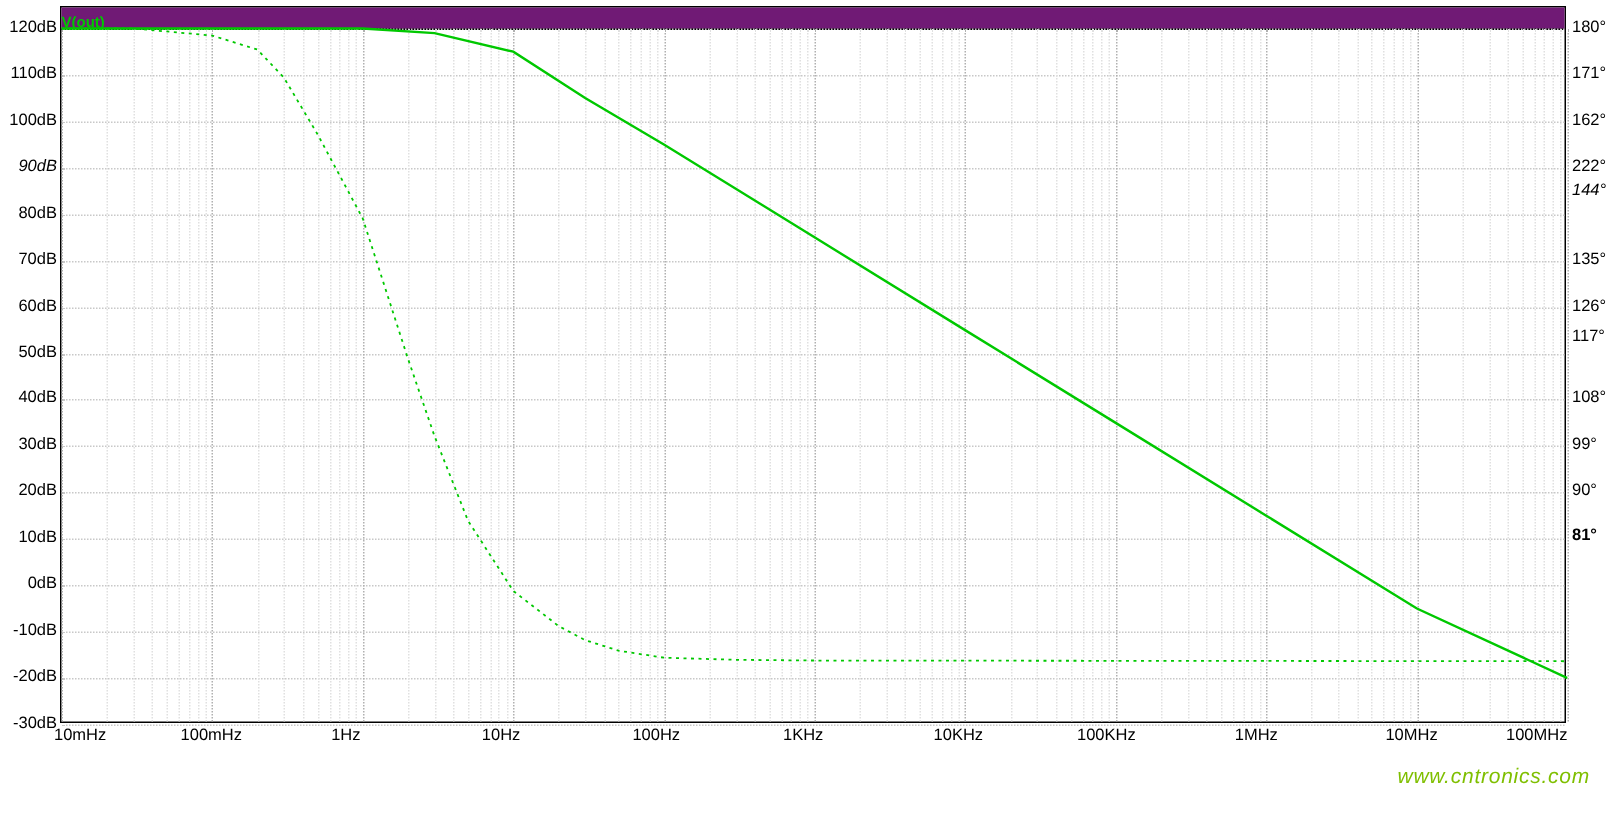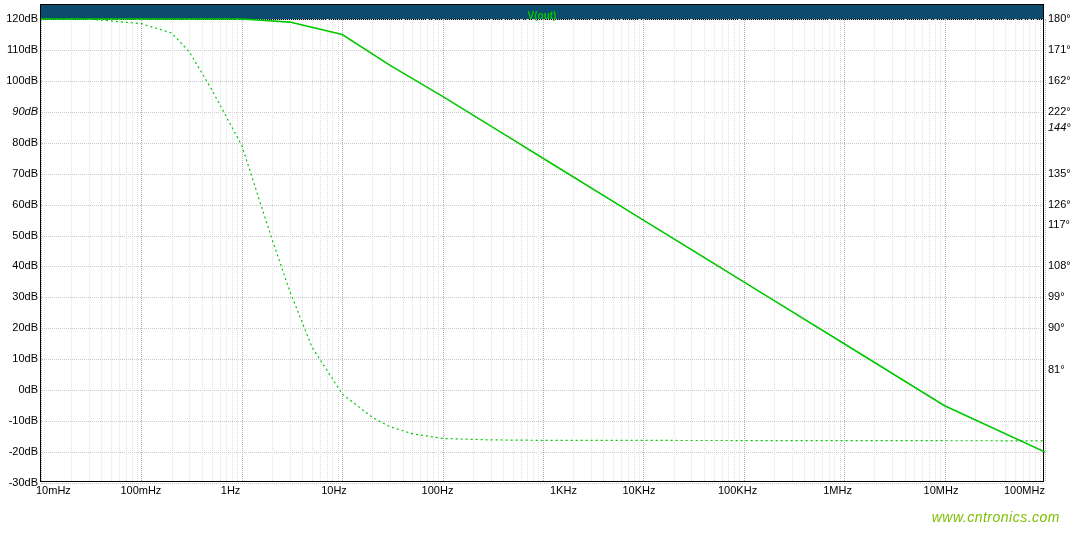--- a/index.html
+++ b/index.html
@@ -21,23 +21,23 @@
     border: 1px solid #000;
     box-sizing: border-box;
     background: #ffffff;
   }
   .header-bar {
     position: absolute;
     left: 0;
     top: 0;
     right: 0;
     height: 14px;
-    background: #0c4a6e;
+    background: #701a75;
     border-bottom: 1px solid #000;
-    text-align: center;
+    text-align: left;
   }
   .trace-label {
     color: #00c800;
     font-size: 10px;
     font-weight: bold;
     line-height: 13px;
     display: inline-block;
   }
   .tick-label {
     position: absolute;
@@ -226,29 +226,29 @@
     <div class="tick-label" style="left: 1048px; top: 197.6px;">126°</div>
     <div class="tick-label" style="right: 1042px; top: 228.533px;">50dB</div>
     <div class="tick-label" style="left: 1048px; top: 218px;">117°</div>
     <div class="tick-label" style="right: 1042px; top: 259.467px;">40dB</div>
     <div class="tick-label" style="left: 1048px; top: 259.467px;">108°</div>
     <div class="tick-label" style="right: 1042px; top: 290.4px;">30dB</div>
     <div class="tick-label" style="left: 1048px; top: 290.4px;">99°</div>
     <div class="tick-label" style="right: 1042px; top: 321.333px;">20dB</div>
     <div class="tick-label" style="left: 1048px; top: 321.333px;">90°</div>
     <div class="tick-label" style="right: 1042px; top: 352.267px;">10dB</div>
-    <div class="tick-label" style="left: 1048px; top: 363px;">81°</div>
+    <div class="tick-label" style="left: 1048px; top: 351px; font-weight: bold;">81°</div>
     <div class="tick-label" style="right: 1042px; top: 383.2px;">0dB</div>
     <div class="tick-label" style="right: 1042px; top: 414.133px;">-10dB</div>
     <div class="tick-label" style="right: 1042px; top: 445.067px;">-20dB</div>
     <div class="tick-label" style="right: 1042px; top: 476px;">-30dB</div>
     <div class="tick-label" style="left: 36px; top: 484px;">10mHz</div>
     <div class="tick-label" style="left: 120.4px; top: 484px;">100mHz</div>
     <div class="tick-label" style="left: 220.8px; top: 484px;">1Hz</div>
     <div class="tick-label" style="left: 321.2px; top: 484px;">10Hz</div>
     <div class="tick-label" style="left: 421.6px; top: 484px;">100Hz</div>
-    <div class="tick-label" style="left: 522px; top: 484px; margin-left: 28px;">1KHz</div>
+    <div class="tick-label" style="left: 522px; top: 484px;">1KHz</div>
     <div class="tick-label" style="left: 622.4px; top: 484px;">10KHz</div>
     <div class="tick-label" style="left: 718px; top: 484px;">100KHz</div>
     <div class="tick-label" style="left: 823.2px; top: 484px;">1MHz</div>
     <div class="tick-label" style="left: 923.6px; top: 484px;">10MHz</div>
     <div class="tick-label" style="left: 1004px; top: 484px;">100MHz</div>
   </div>
 
 </body></html>

